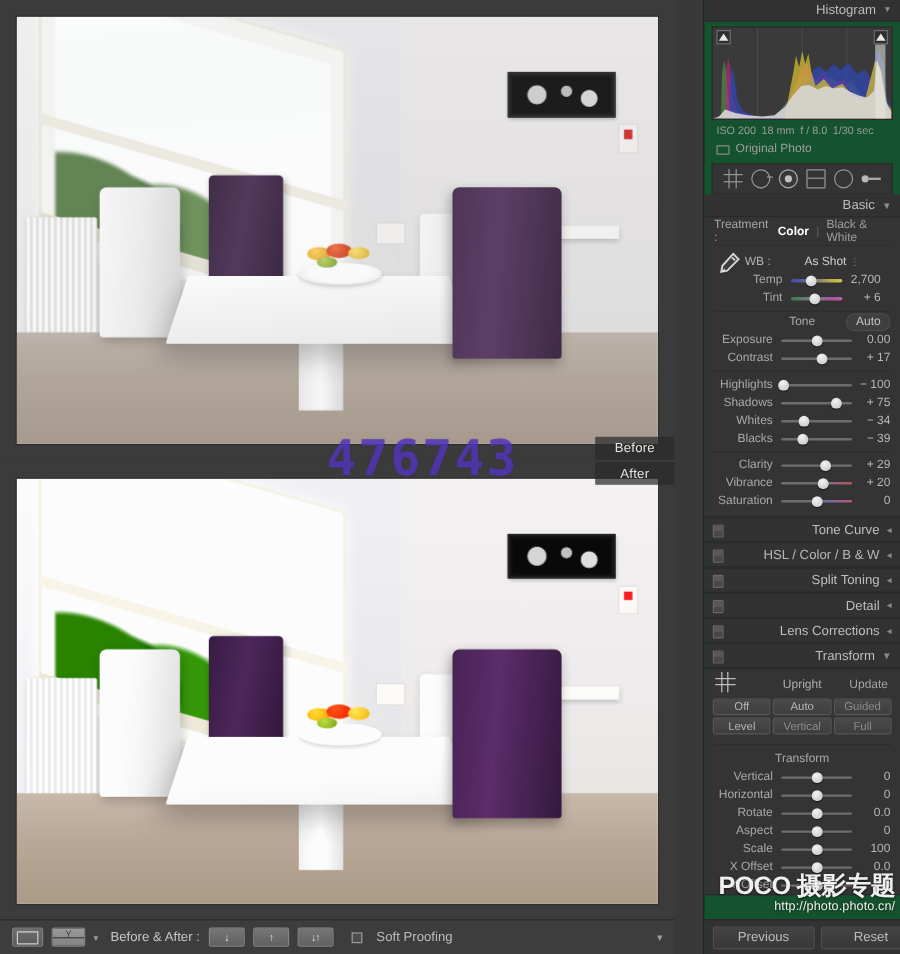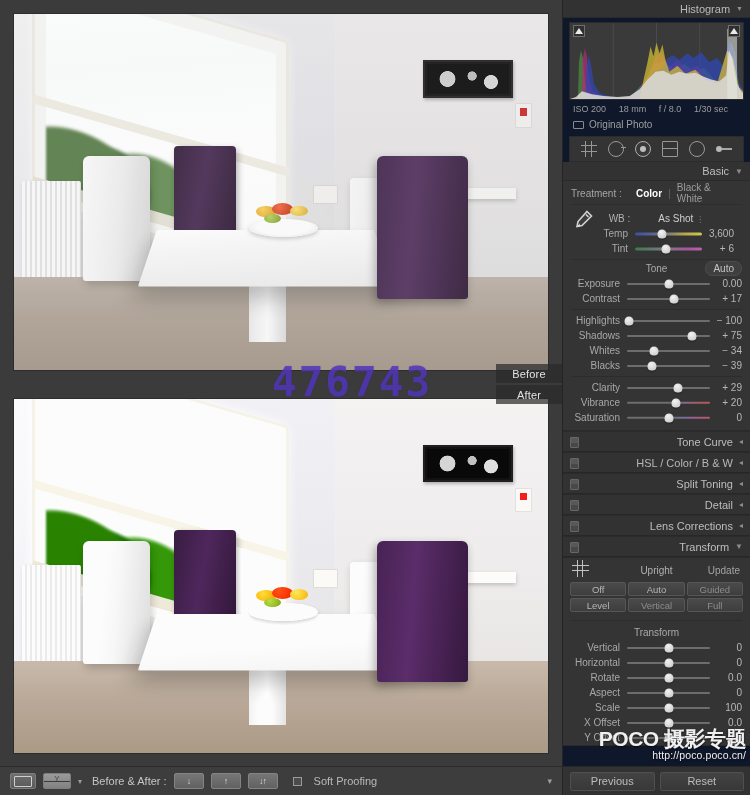--- a/index.html
+++ b/index.html
@@ -261,22 +261,22 @@
     width: 9px; height: 9px;
     border: 1px solid #9a9a9a;
     background: #4c4c4c; margin-left: 8px;
   }
   .sp-label { color:#b9b9b9; font-size:11px; margin-left:5px; }
   .tb-right { margin-left: auto; color:#9e9e9e; font-size:9px; cursor:pointer; }
 
   
   .right {
     position: absolute; right: 0; top: 0;
-    width: 188px; height: 795px;
-    background: #0f172a;
+    width: 164px; height: 795px;
+    background: #14532d;
     border-left: 1px solid #242424;
     font-size: 10px;
   }
   .rp-scroll { position:absolute; inset:0 0 29px 0; overflow:hidden; }
 
   .panel-head {
     height: 18px;
     display: flex; align-items: center; justify-content: flex-end;
     padding-right: 7px;
     color: #b9b9b9;
@@ -661,21 +661,21 @@
           <div class="wb-row">
             <span>WB :</span>
             <span class="wb-val"><span>As Shot</span><span class="caret">⋮</span></span>
           </div>
           <div class="slider-row">
             <span class="nm">Temp</span>
             <span class="track">
               <span class="bar temp"></span>
                 <span class="knob" style="left:40%"></span>
             </span>
-            <span class="val">3,600</span>
+            <span class="val">2,700</span>
           </div>
           <div class="slider-row">
             <span class="nm">Tint</span>
             <span class="track">
               <span class="bar tint"></span>
                 <span class="knob" style="left:46%"></span>
             </span>
             <span class="val">+ 6</span>
           </div>
         </div>
@@ -880,21 +880,21 @@
               <span class="bar plain"></span>
               <span class="knob" style="left:50%"></span>
             </span>
           <span class="val">0.0</span>
         </div>
       </div>
     </div>
 
     <div class="poco-wm">
       <div class="poco-main">POCO 摄影专题</div>
-      <div class="poco-url">http://poco.poco.cn/</div>
+      <div class="poco-url">http://photo.photo.cn/</div>
     </div>
 
     <div class="rp-footer">
       <span class="foot-btn">Previous</span>
       <span class="foot-btn">Reset</span>
     </div>
   </div>
 
 </div>
 

